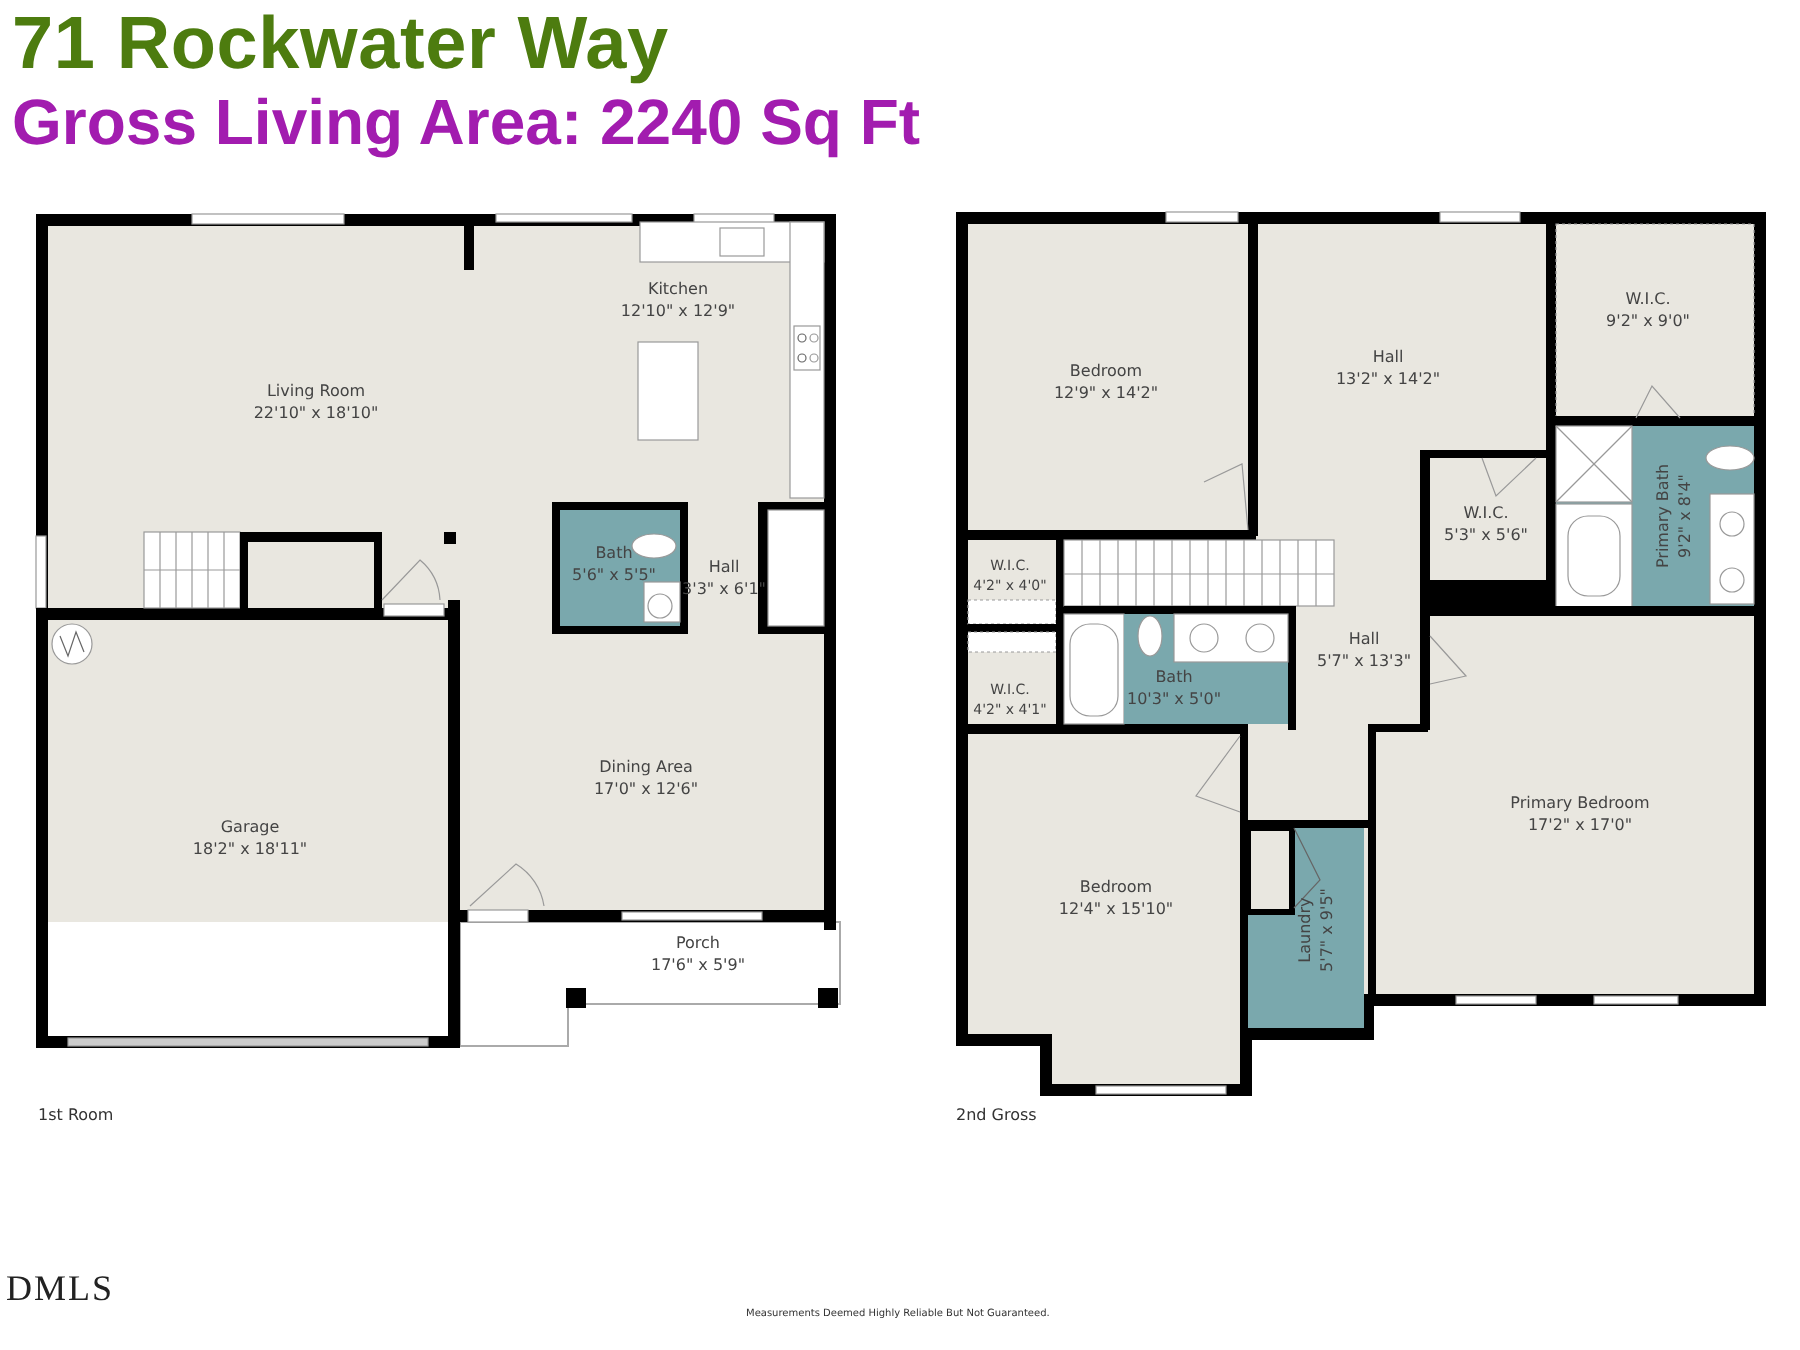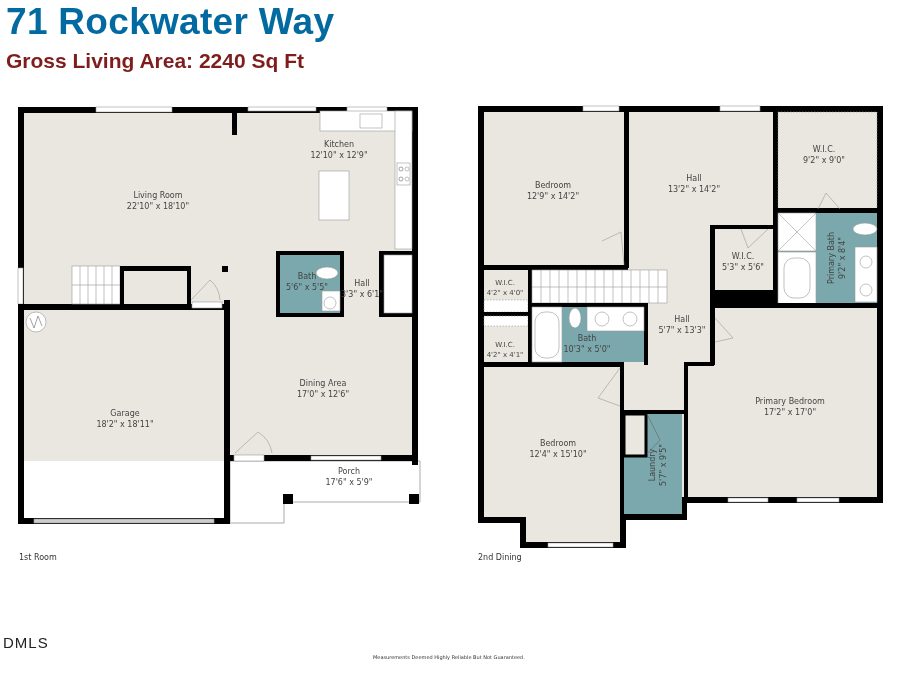--- a/index.html
+++ b/index.html
@@ -1,21 +1,21 @@
 <!DOCTYPE html>
 <html><head>
 <meta charset="utf-8">
 <style>
   html, body { margin:0; padding:0; background:#ffffff; }
   body { width:900px; height:675px; position:relative; overflow:hidden; font-family:"DejaVu Sans", sans-serif; }
-  .title { position:absolute; left:6px; top:2px; font-family:"Liberation Sans", sans-serif; font-weight:bold; font-size:37px; color:#0369a1; letter-spacing:0.3px; line-height:40px; white-space:nowrap; }
-  .subtitle { position:absolute; left:6px; top:44px; font-family:"Liberation Sans", sans-serif; font-weight:bold; font-size:21px; color:#7f1d1d; line-height:34px; white-space:nowrap; }
+  .title { position:absolute; left:6px; top:2px; font-family:"Liberation Sans", sans-serif; font-weight:bold; font-size:37px; color:#4d7c0f; letter-spacing:0.3px; line-height:40px; white-space:nowrap; }
+  .subtitle { position:absolute; left:6px; top:44px; font-family:"Liberation Sans", sans-serif; font-weight:bold; font-size:32px; color:#a21caf; line-height:34px; white-space:nowrap; }
   .floor-label { position:absolute; font-size:8px; color:#333; }
   .disclaimer { position:absolute; left:373px; top:654px; font-size:5px; color:#333; white-space:nowrap; }
-  .logo { position:absolute; left:3px; top:634px; font-family:Liberation Sans, sans-serif; font-size:15px; color:#222; letter-spacing:1px; }
+  .logo { position:absolute; left:3px; top:634px; font-family:Liberation Serif, serif; font-size:18px; color:#222; letter-spacing:1px; }
   svg text { font-family:"DejaVu Sans", sans-serif; fill:#444; }
   .rl { font-size:8px; text-anchor:middle; }
 </style>
 </head>
 <body>
 
 <div class="title">71 Rockwater Way</div>
 <div class="subtitle">Gross Living Area: 2240 Sq Ft</div>
 
 <svg style="position:absolute;left:0;top:0" width="900" height="675" viewBox="0 0 900 675">
@@ -207,15 +207,15 @@
     <text class="rl" x="505" y="347" style="font-size:7px"><tspan>W.I.C.</tspan><tspan x="505" dy="10">4'2" x 4'1"</tspan></text>
     <text class="rl" x="587" y="341"><tspan>Bath</tspan><tspan x="587" dy="11">10'3" x 5'0"</tspan></text>
     <text class="rl" x="682" y="322"><tspan>Hall</tspan><tspan x="682" dy="11">5'7" x 13'3"</tspan></text>
     <text class="rl" x="790" y="404"><tspan>Primary Bedroom</tspan><tspan x="790" dy="11">17'2" x 17'0"</tspan></text>
     <text class="rl" x="558" y="446"><tspan>Bedroom</tspan><tspan x="558" dy="11">12'4" x 15'10"</tspan></text>
     <text class="rl" x="655" y="465" transform="rotate(-90 655 465)"><tspan>Laundry</tspan><tspan x="655" dy="11">5'7" x 9'5"</tspan></text>
   </g>
 </svg>
 
 <div class="floor-label" style="left:19px;top:553px">1st Room</div>
-<div class="floor-label" style="left:478px;top:553px">2nd Dining</div>
+<div class="floor-label" style="left:478px;top:553px">2nd Gross</div>
 <div class="logo">DMLS</div>
 <div class="disclaimer">Measurements Deemed Highly Reliable But Not Guaranteed.</div>
 
 </body></html>

